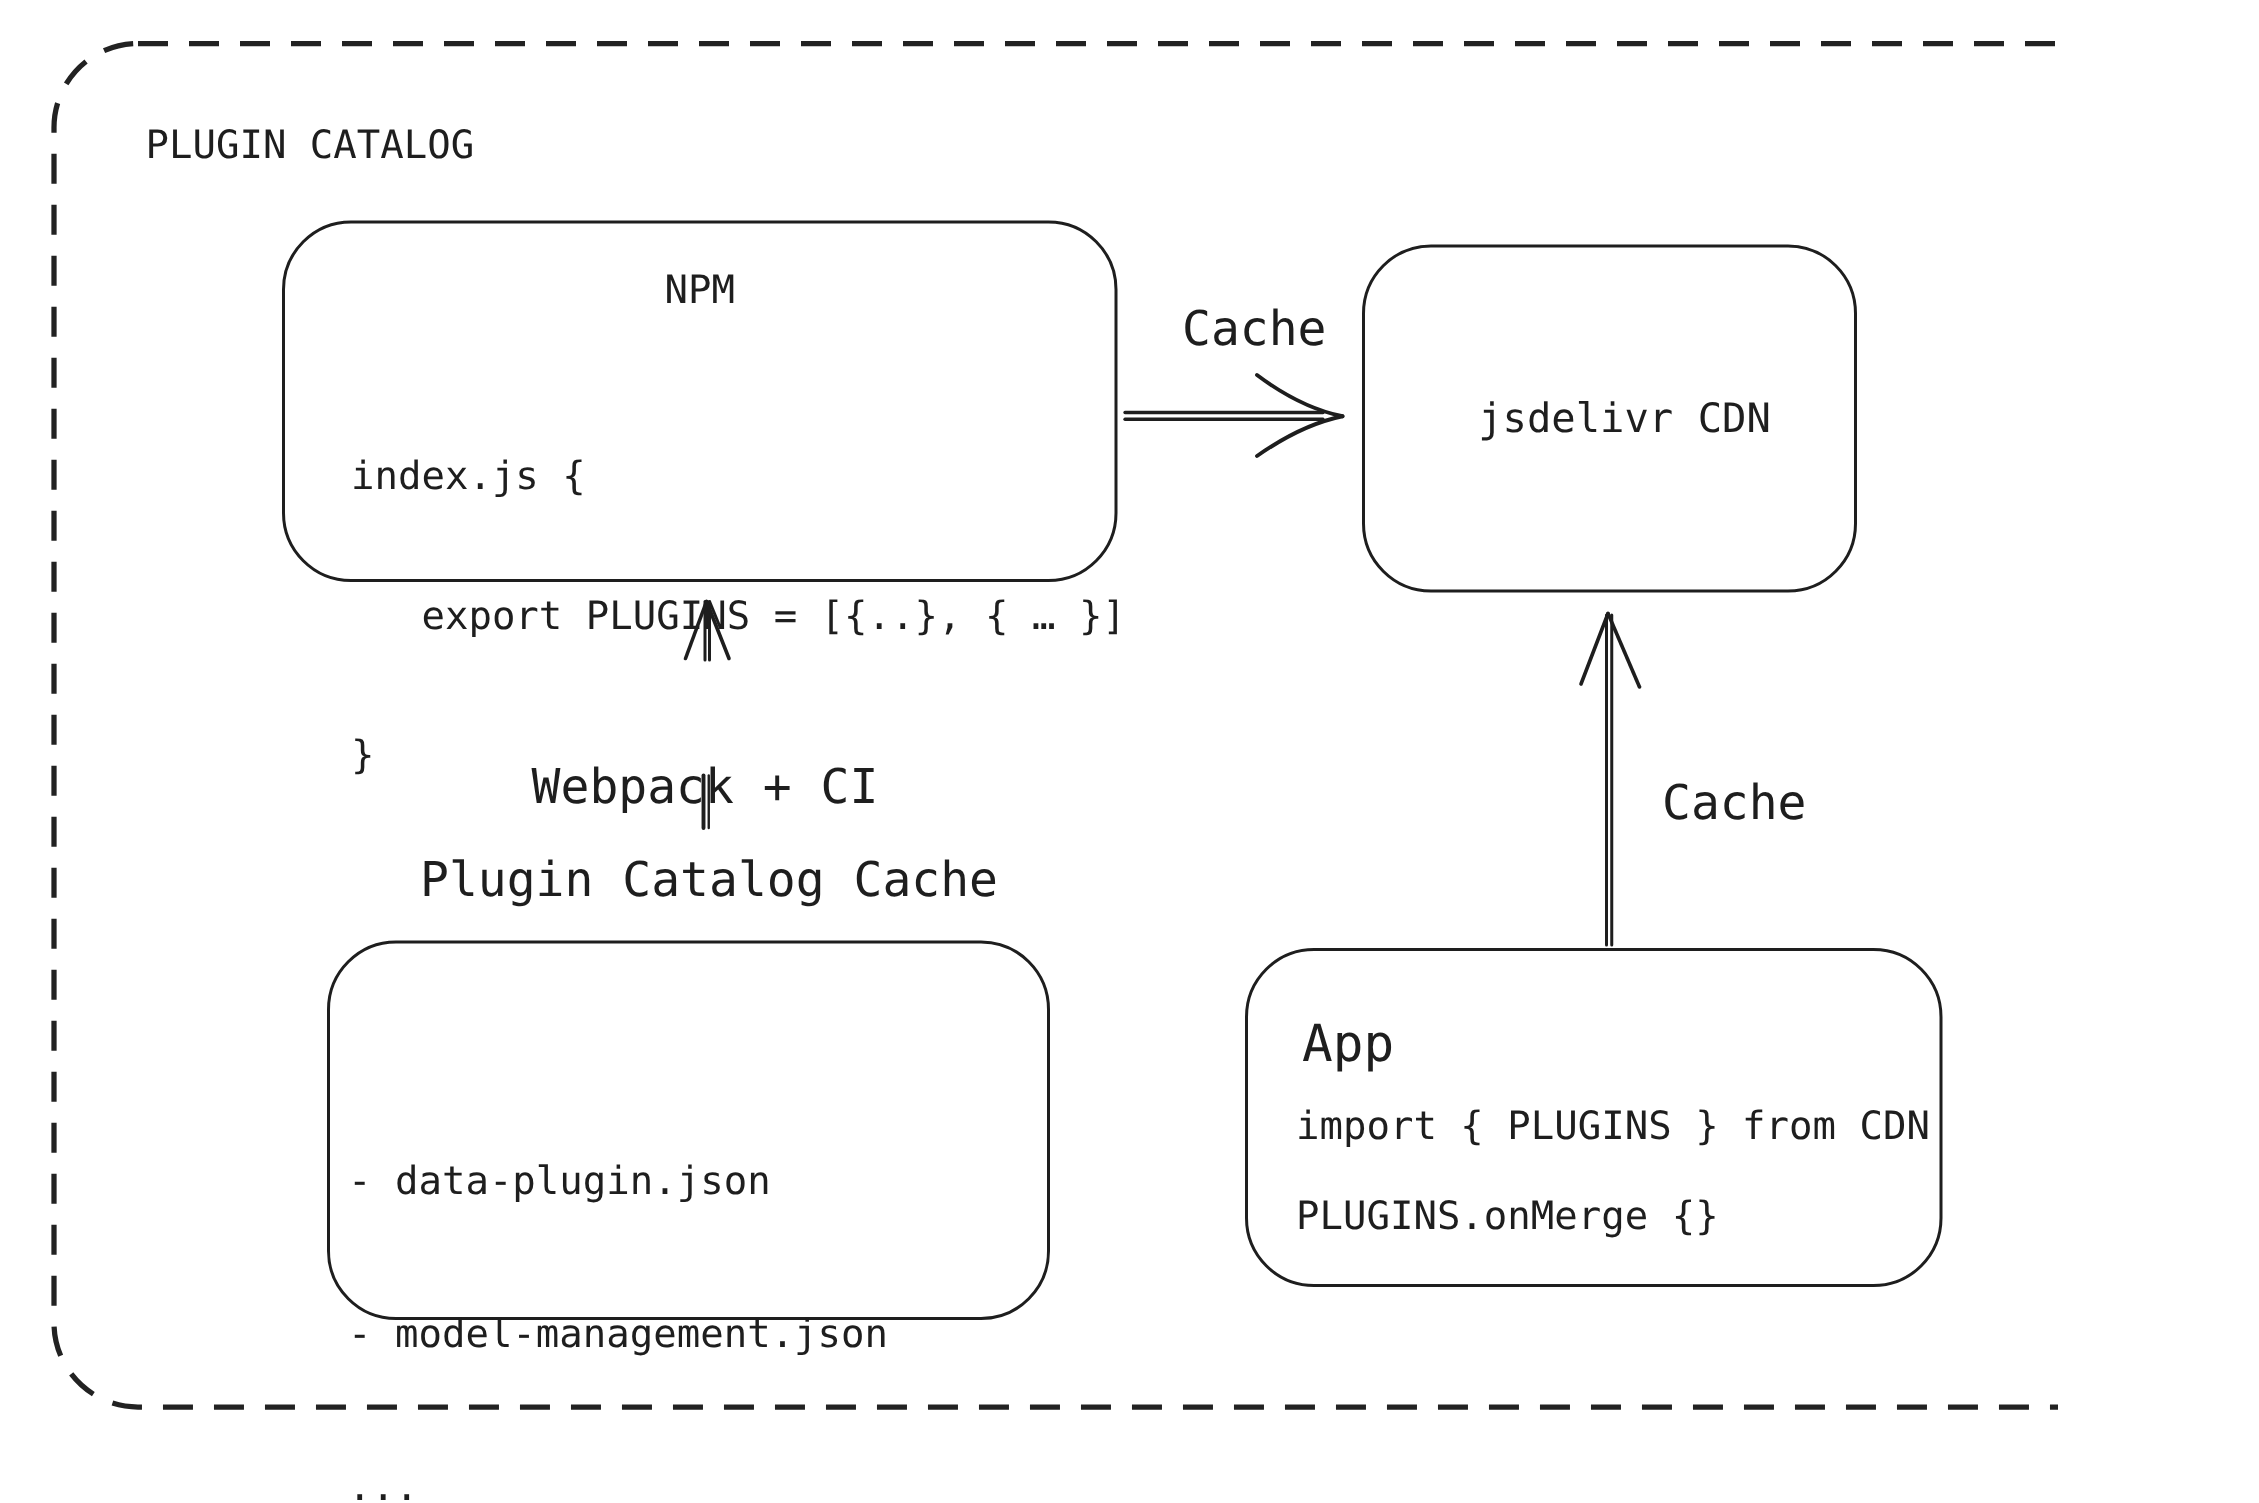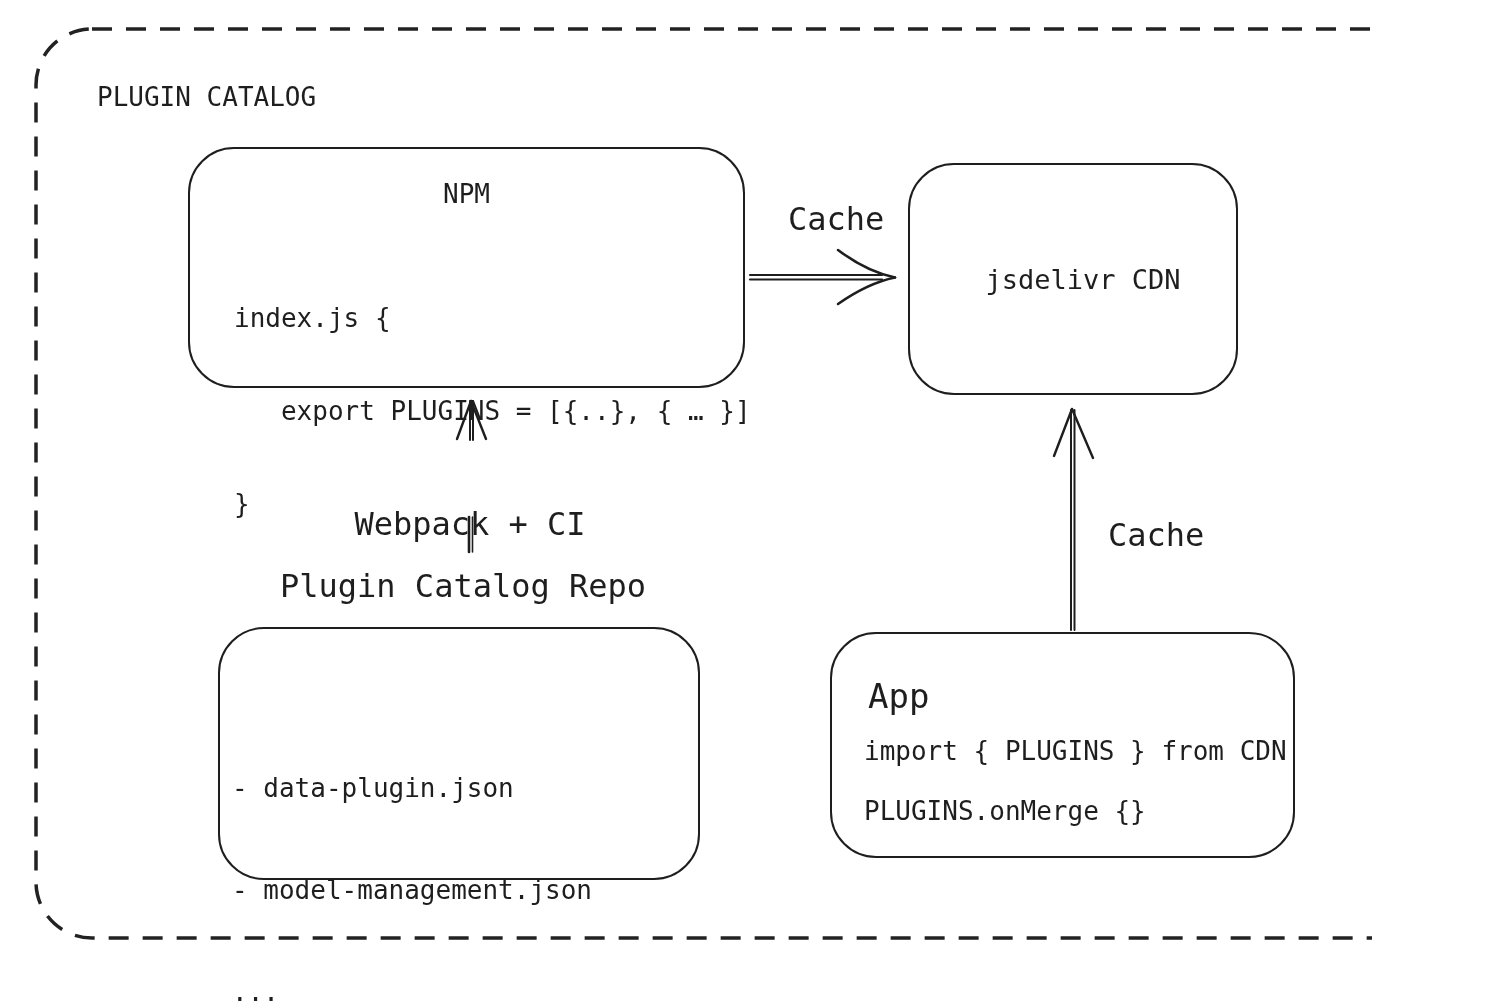--- a/index.html
+++ b/index.html
@@ -110,21 +110,21 @@
     <path d="M23,3 L38,41" stroke-width="2.4"></path>
   </svg>
   <div class="edge-label label-build">
     <div>Webpack + CI</div>
   </div>
   <svg class="layer" style="left:464px; top:514px;" width="14" height="42">
     <path d="M5,3 V38" stroke="#7a7a7a" stroke-width="2.6"></path>
     <path d="M8.5,3 V38" stroke="#2b2b2b" stroke-width="1.6"></path>
   </svg>
 
-  <div class="edge-label label-repo">Plugin Catalog Repo</div>
+  <div class="edge-label label-repo">Plugin Catalog Cache</div>
   <div class="node node-repo">
     <div class="code repo-code">
       <div>- data-plugin.json</div>
       <div>- model-management.json</div>
       <div>...</div>
     </div>
   </div>
 
   <svg class="layer" style="left:1048px; top:402px;" width="64" height="234">
     <path d="M23,8 V228" stroke-width="2"></path>

